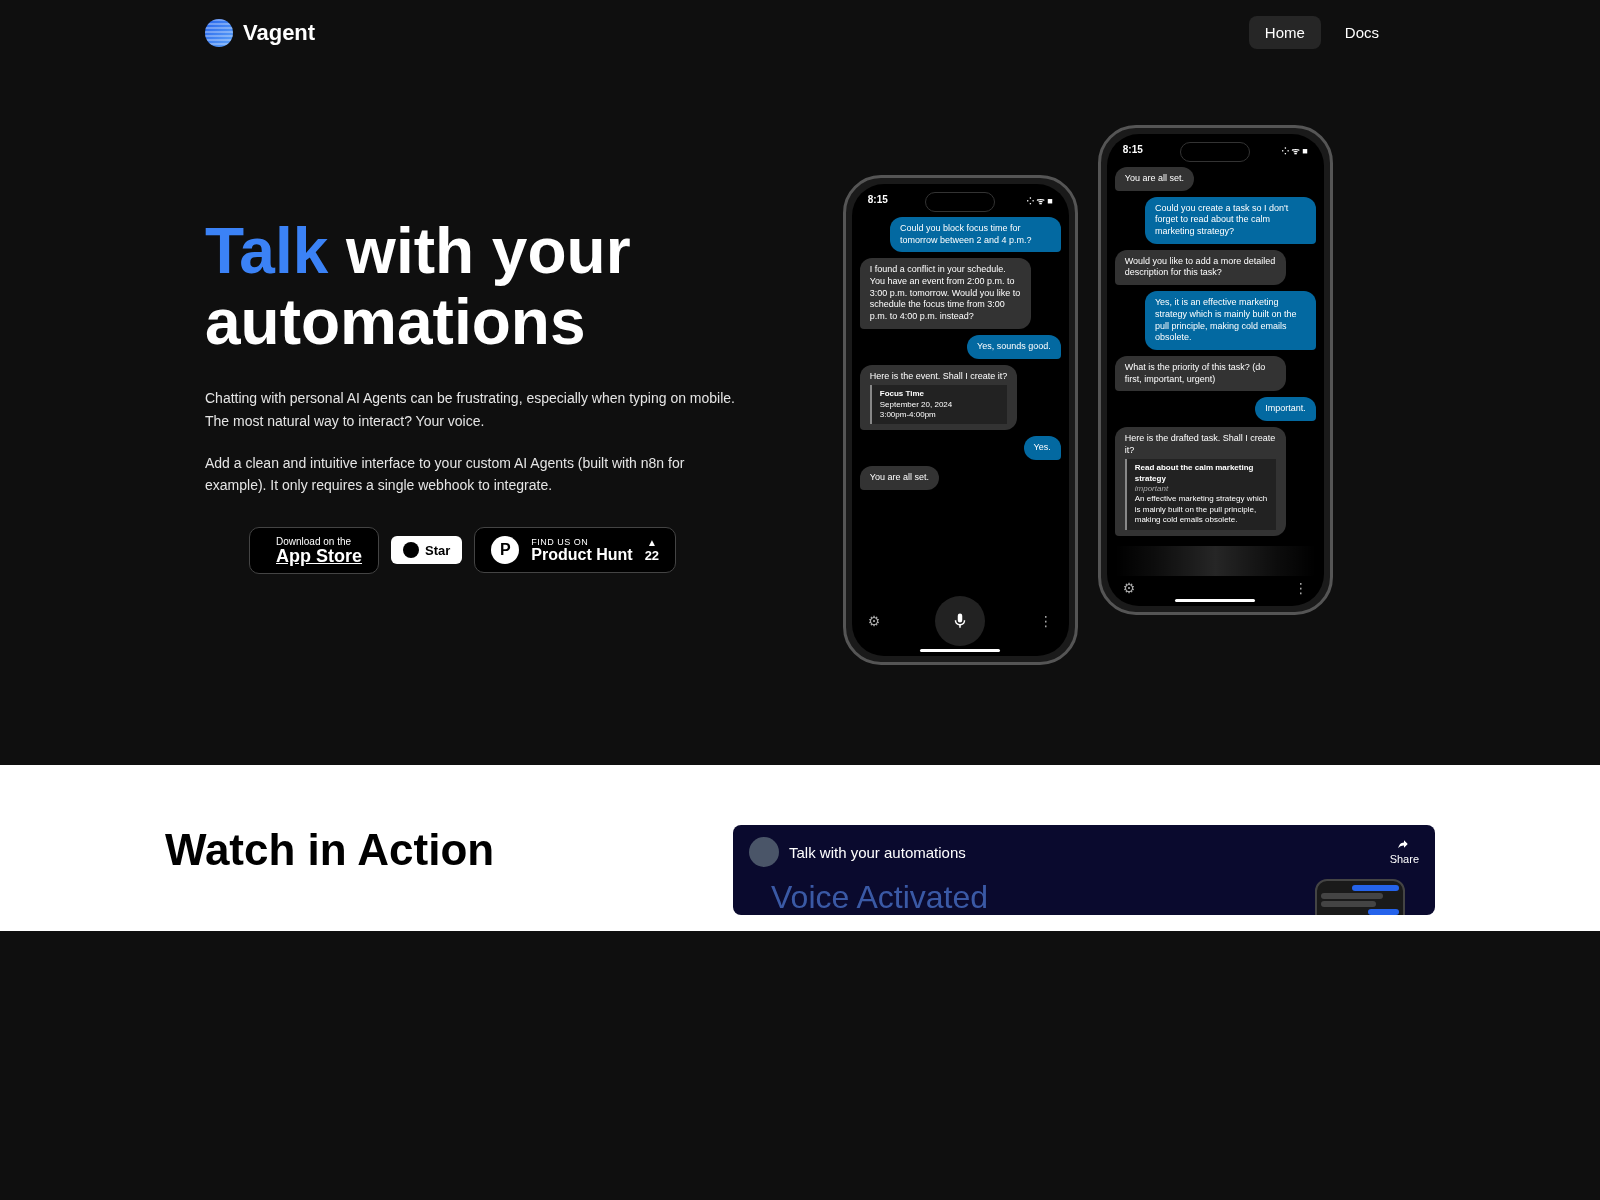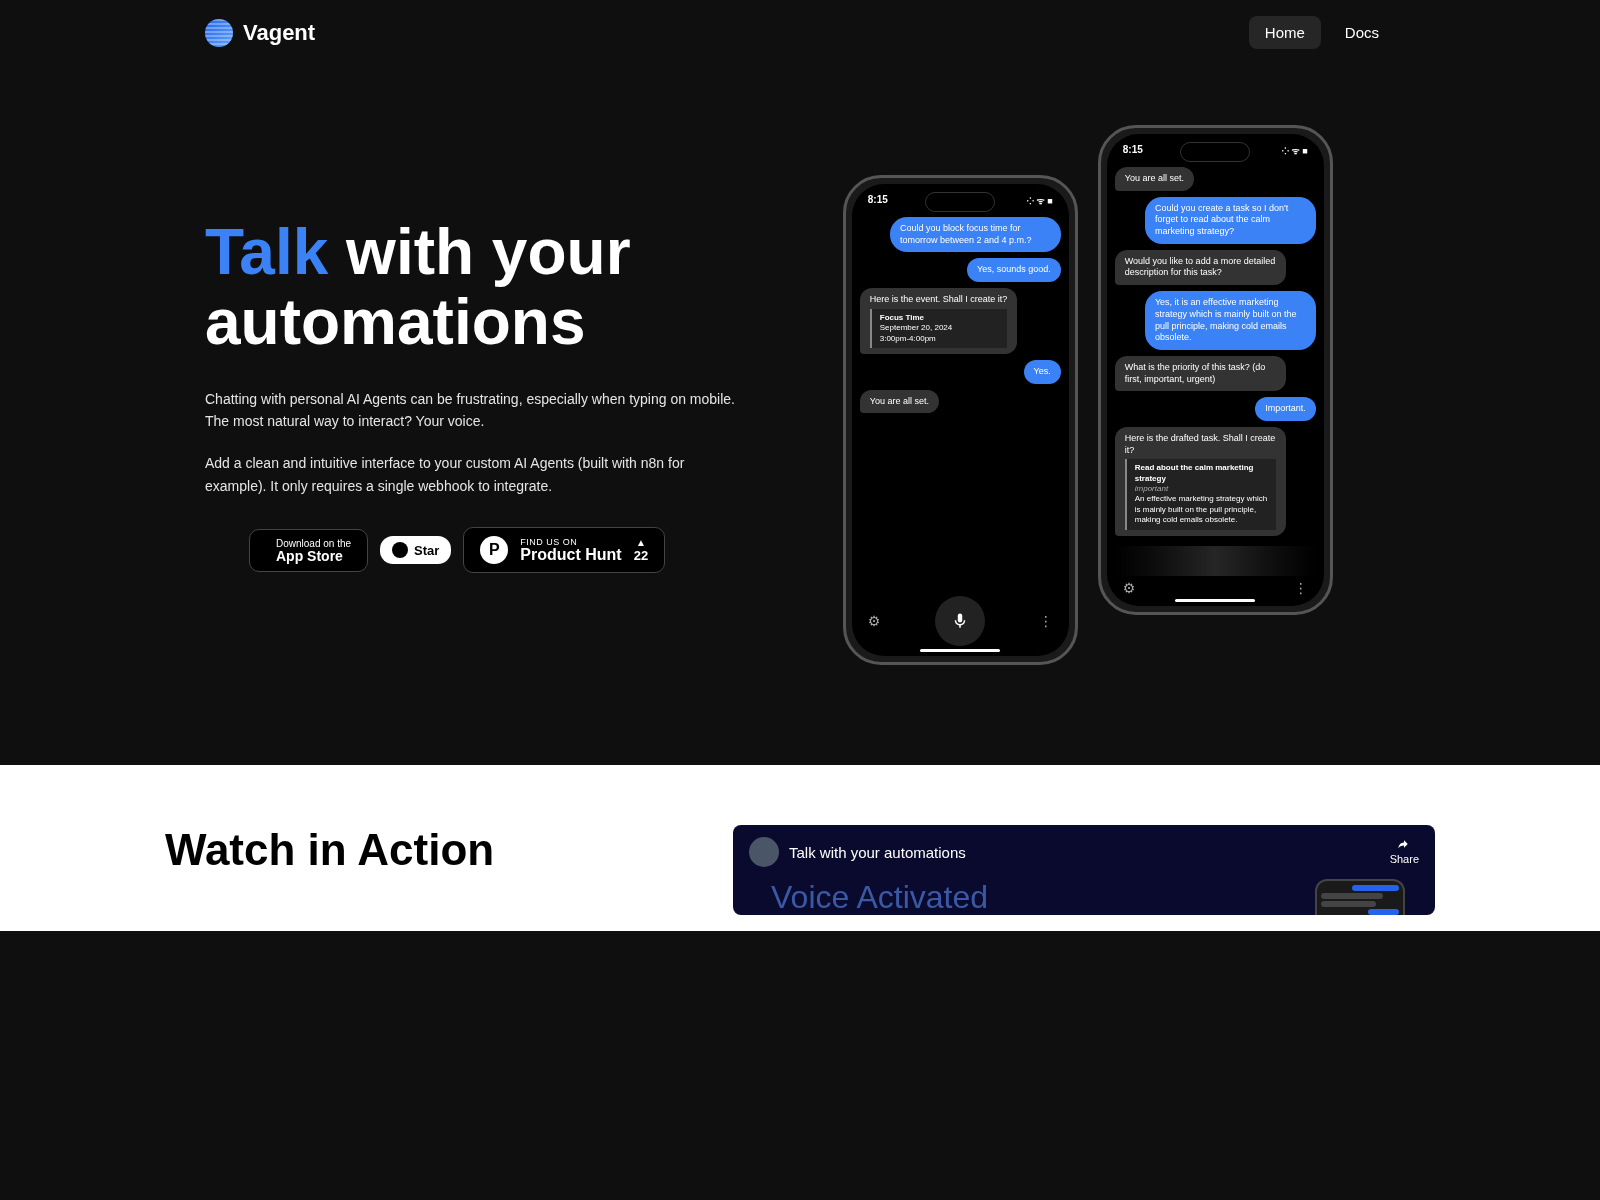--- a/index.html
+++ b/index.html
@@ -26,23 +26,23 @@
     h1 .accent { color: #3b82f6; }
     
     .hero-desc { font-size: 14px; line-height: 1.6; margin-bottom: 20px; color: #e5e5e5; }
     
     .buttons { display: flex; gap: 12px; align-items: center; margin-top: 30px; margin-left: 44px; }
     
     .appstore-btn { display: flex; align-items: center; gap: 10px; background: #000; border: 1px solid #444; border-radius: 10px; padding: 8px 16px; text-decoration: none; color: #fff; }
     .apple-icon { font-size: 28px; }
     .appstore-text { display: flex; flex-direction: column; }
     .appstore-text .small { font-size: 10px; }
-    .appstore-text .big { font-size: 14px; font-weight: 600; line-height: 1; }
-    
-    .gh-btn { display: flex; align-items: center; gap: 6px; background: #fff; color: #000; border-radius: 13px; padding: 6px 12px; font-size: 13px; font-weight: 600; text-decoration: none; }
+    .appstore-text .big { font-size: 18px; font-weight: 600; line-height: 1; text-decoration: underline; }
+    
+    .gh-btn { display: flex; align-items: center; gap: 6px; background: #fff; color: #000; border-radius: 6px; padding: 6px 12px; font-size: 13px; font-weight: 600; text-decoration: none; }
     .gh-icon { width: 16px; height: 16px; border-radius: 50%; background: #000; position: relative; }
     
     .ph-btn { display: flex; align-items: center; gap: 12px; background: #000; border: 1px solid #444; border-radius: 10px; padding: 8px 16px; text-decoration: none; color: #fff; }
     .ph-icon { width: 28px; height: 28px; border-radius: 50%; background: #fff; color: #000; display: flex; align-items: center; justify-content: center; font-weight: 700; font-size: 16px; }
     .ph-text { display: flex; flex-direction: column; }
     .ph-text .small { font-size: 9px; letter-spacing: 0.5px; }
     .ph-text .big { font-size: 16px; font-weight: 700; line-height: 1; }
     .ph-votes { display: flex; flex-direction: column; align-items: center; }
     .ph-votes .arrow { font-size: 10px; }
     .ph-votes .count { font-size: 13px; font-weight: 600; }
@@ -51,21 +51,21 @@
     .phone { width: 235px; border-radius: 38px; border: 3px solid #555; background: #1a1a1a; padding: 6px; position: relative; }
     .phone.phone-1 { margin-top: 50px; height: 490px; }
     .phone.phone-2 { height: 490px; }
     .phone-inner { background: #000; border-radius: 32px; height: 100%; overflow: hidden; position: relative; display: flex; flex-direction: column; }
     .notch { position: absolute; top: 8px; left: 50%; transform: translateX(-50%); width: 70px; height: 20px; background: #000; border-radius: 12px; border: 1px solid #333; z-index: 10; }
     .status-bar { display: flex; justify-content: space-between; padding: 10px 16px 4px; font-size: 10px; font-weight: 600; }
     .status-icons { display: flex; gap: 4px; align-items: center; font-size: 9px; }
     
     .chat { flex: 1; padding: 6px 8px; overflow: hidden; display: flex; flex-direction: column; gap: 6px; }
     .msg { border-radius: 12px; padding: 6px 10px; font-size: 9px; line-height: 1.3; max-width: 85%; }
-    .msg.user { background: #3b82f6; align-self: flex-end; border-bottom-right-radius: 4px; border-radius: 17px; }
+    .msg.user { background: #0369a1; align-self: flex-end; border-bottom-right-radius: 4px; }
     .msg.bot { background: #333; align-self: flex-start; border-bottom-left-radius: 4px; }
     .msg-card { background: #222; border-left: 2px solid #888; padding: 4px 8px; margin-top: 3px; font-size: 8px; }
     .msg-card .title { font-weight: 600; }
     .msg-card .sub { color: #aaa; font-style: italic; }
     
     .phone-bottom { display: flex; justify-content: space-between; align-items: center; padding: 10px 16px; }
     .gear, .dots { color: #aaa; font-size: 14px; }
     .mic-btn { width: 50px; height: 50px; border-radius: 50%; background: #222; display: flex; align-items: center; justify-content: center; }
     .home-ind { position: absolute; bottom: 4px; left: 50%; transform: translateX(-50%); width: 80px; height: 3px; background: #fff; border-radius: 2px; }
     .waveform { height: 30px; background: linear-gradient(90deg, transparent 0%, rgba(255,255,255,0.05) 20%, rgba(255,255,255,0.15) 50%, rgba(255,255,255,0.05) 80%, transparent 100%); margin: 4px 8px; border-radius: 4px; }
@@ -138,20 +138,21 @@
 
       <div class="phone phone-1">
         <div class="phone-inner">
           <div class="notch"></div>
           <div class="status-bar">
             <span>8:15</span>
             <span class="status-icons">⁘ ᯤ ■</span>
           </div>
           <div class="chat">
             <div class="msg user">Could you block focus time for tomorrow between 2 and 4 p.m.?</div>
+            <div class="msg bot">I found a conflict in your schedule. You have an event from 2:00 p.m. to 3:00 p.m. tomorrow. Would you like to schedule the focus time from 3:00 p.m. to 4:00 p.m. instead?</div>
             <div class="msg user">Yes, sounds good.</div>
             <div class="msg bot">
               <span>Here is the event. Shall I create it?</span>
               <div class="msg-card">
                 <div class="title">Focus Time</div>
                 <div>September 20, 2024</div>
                 <div>3:00pm-4:00pm</div>
               </div>
             </div>
             <div class="msg user">Yes.</div>

